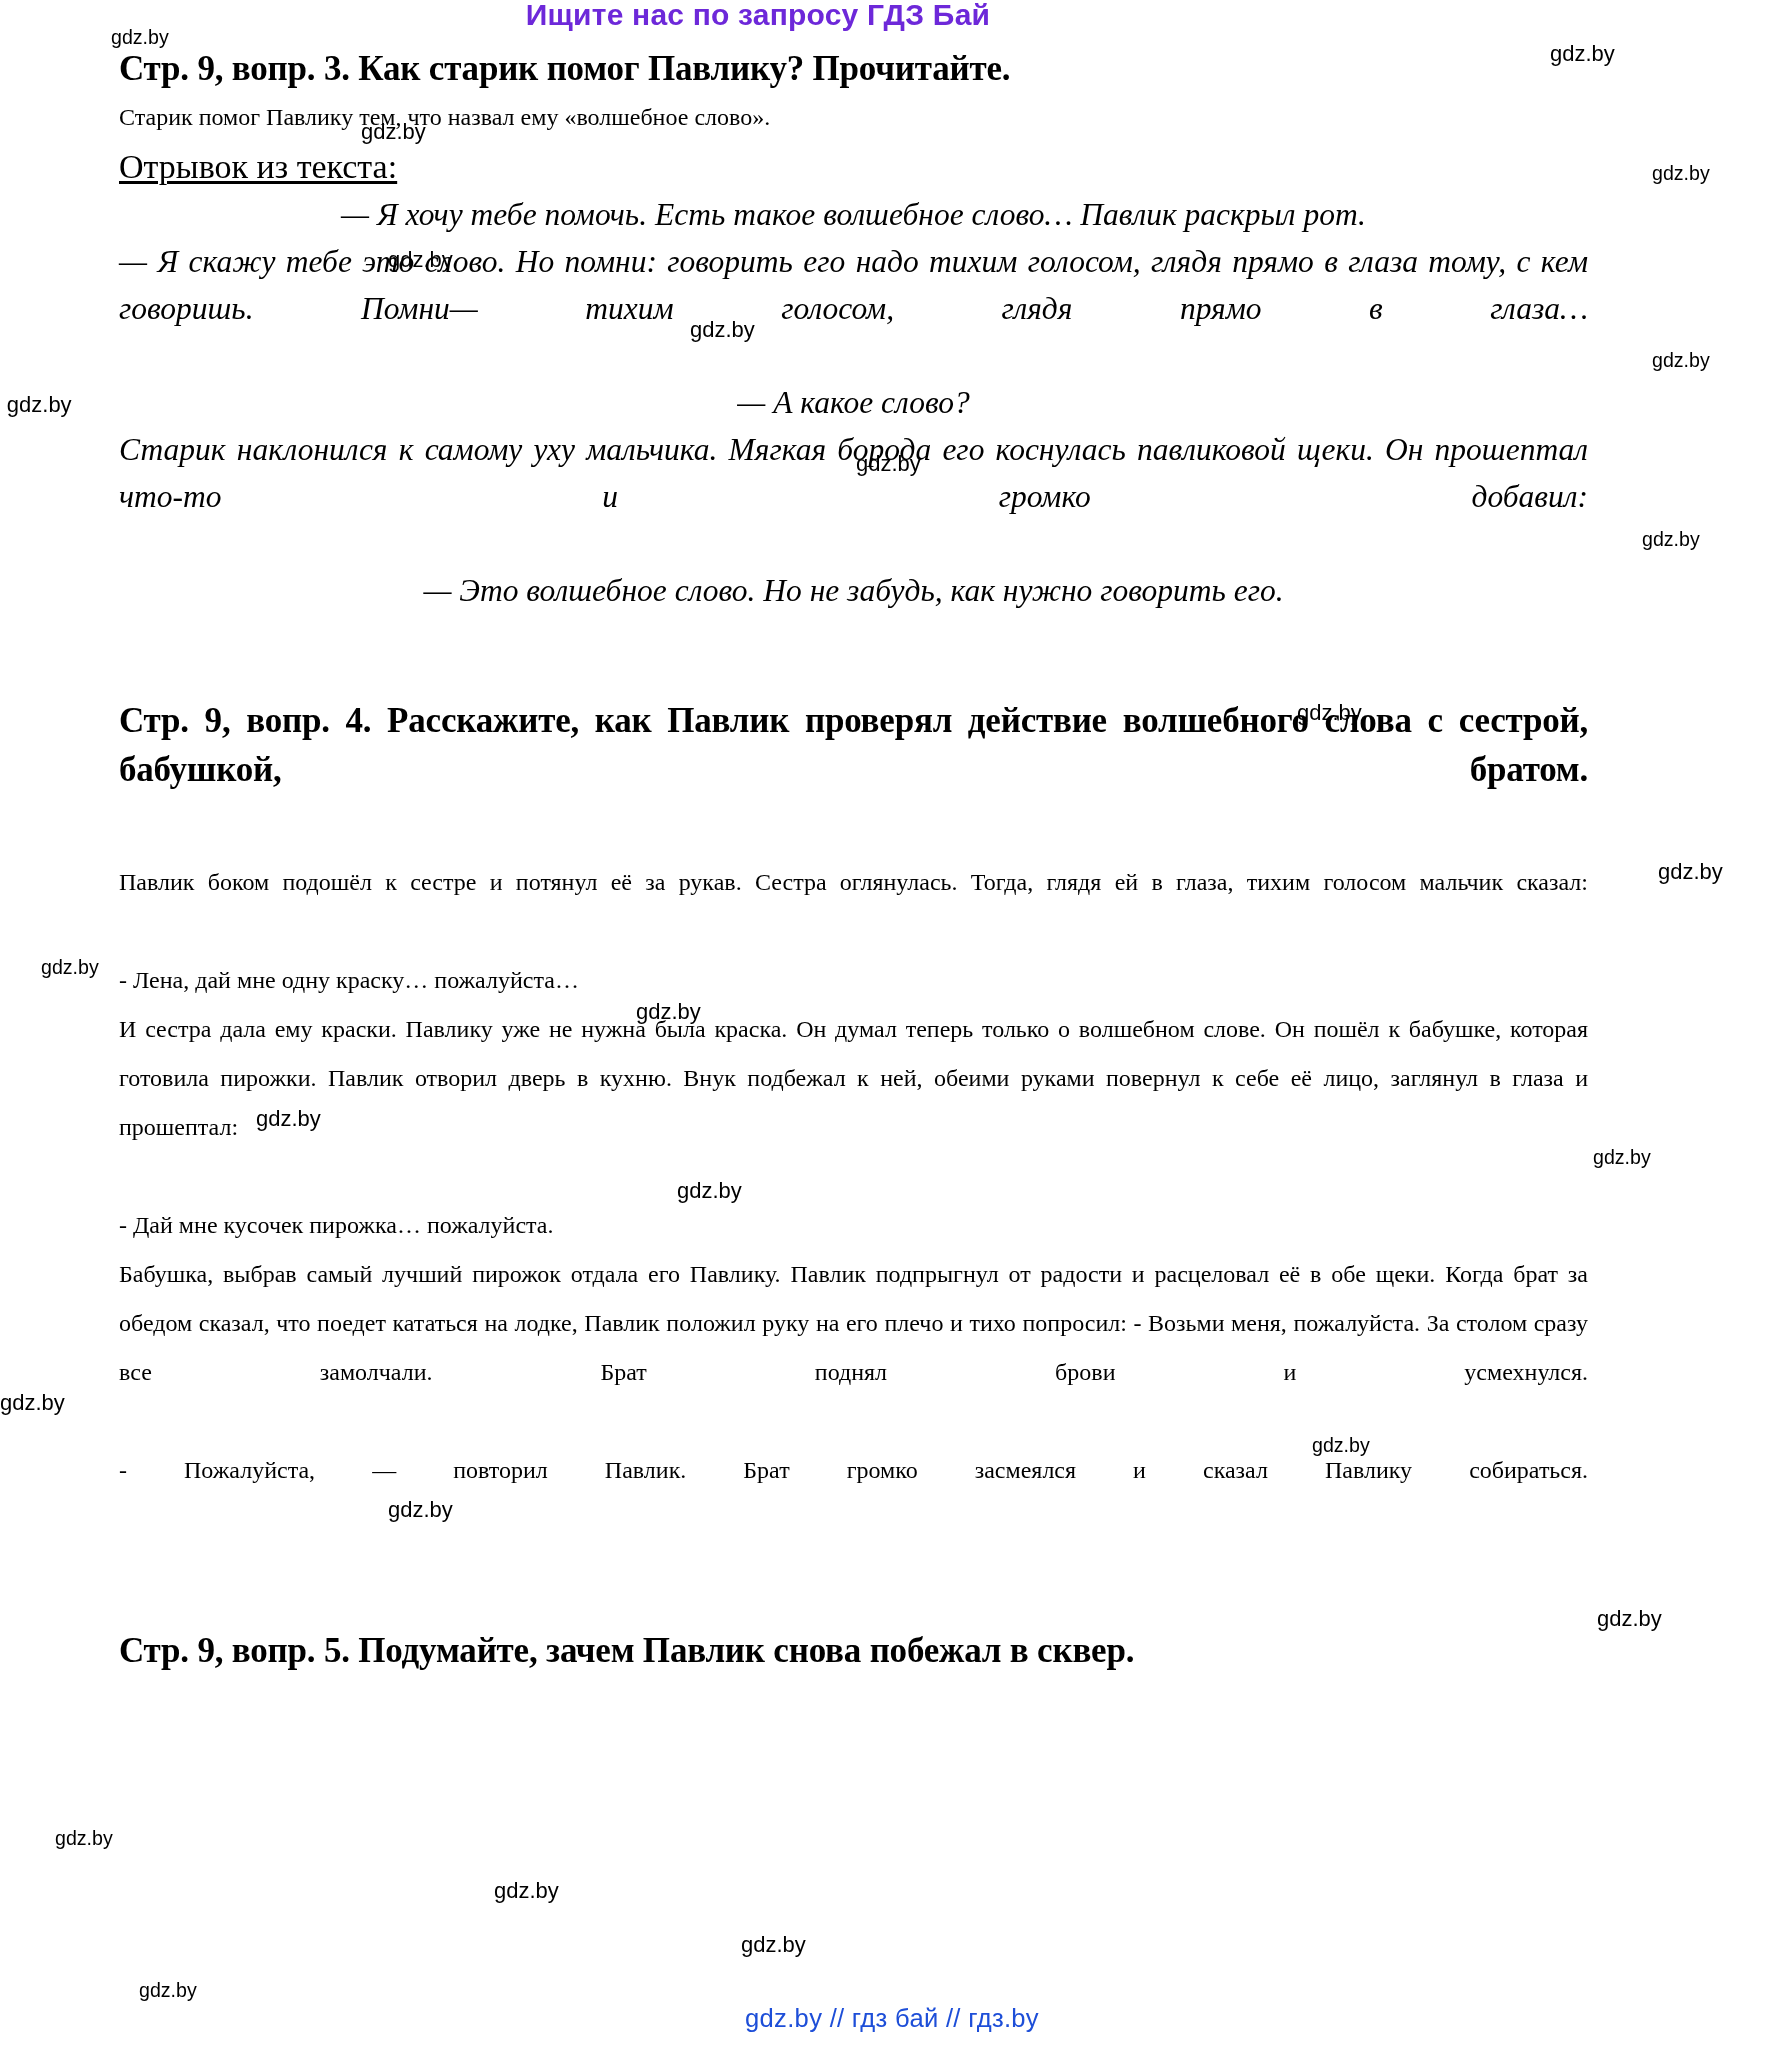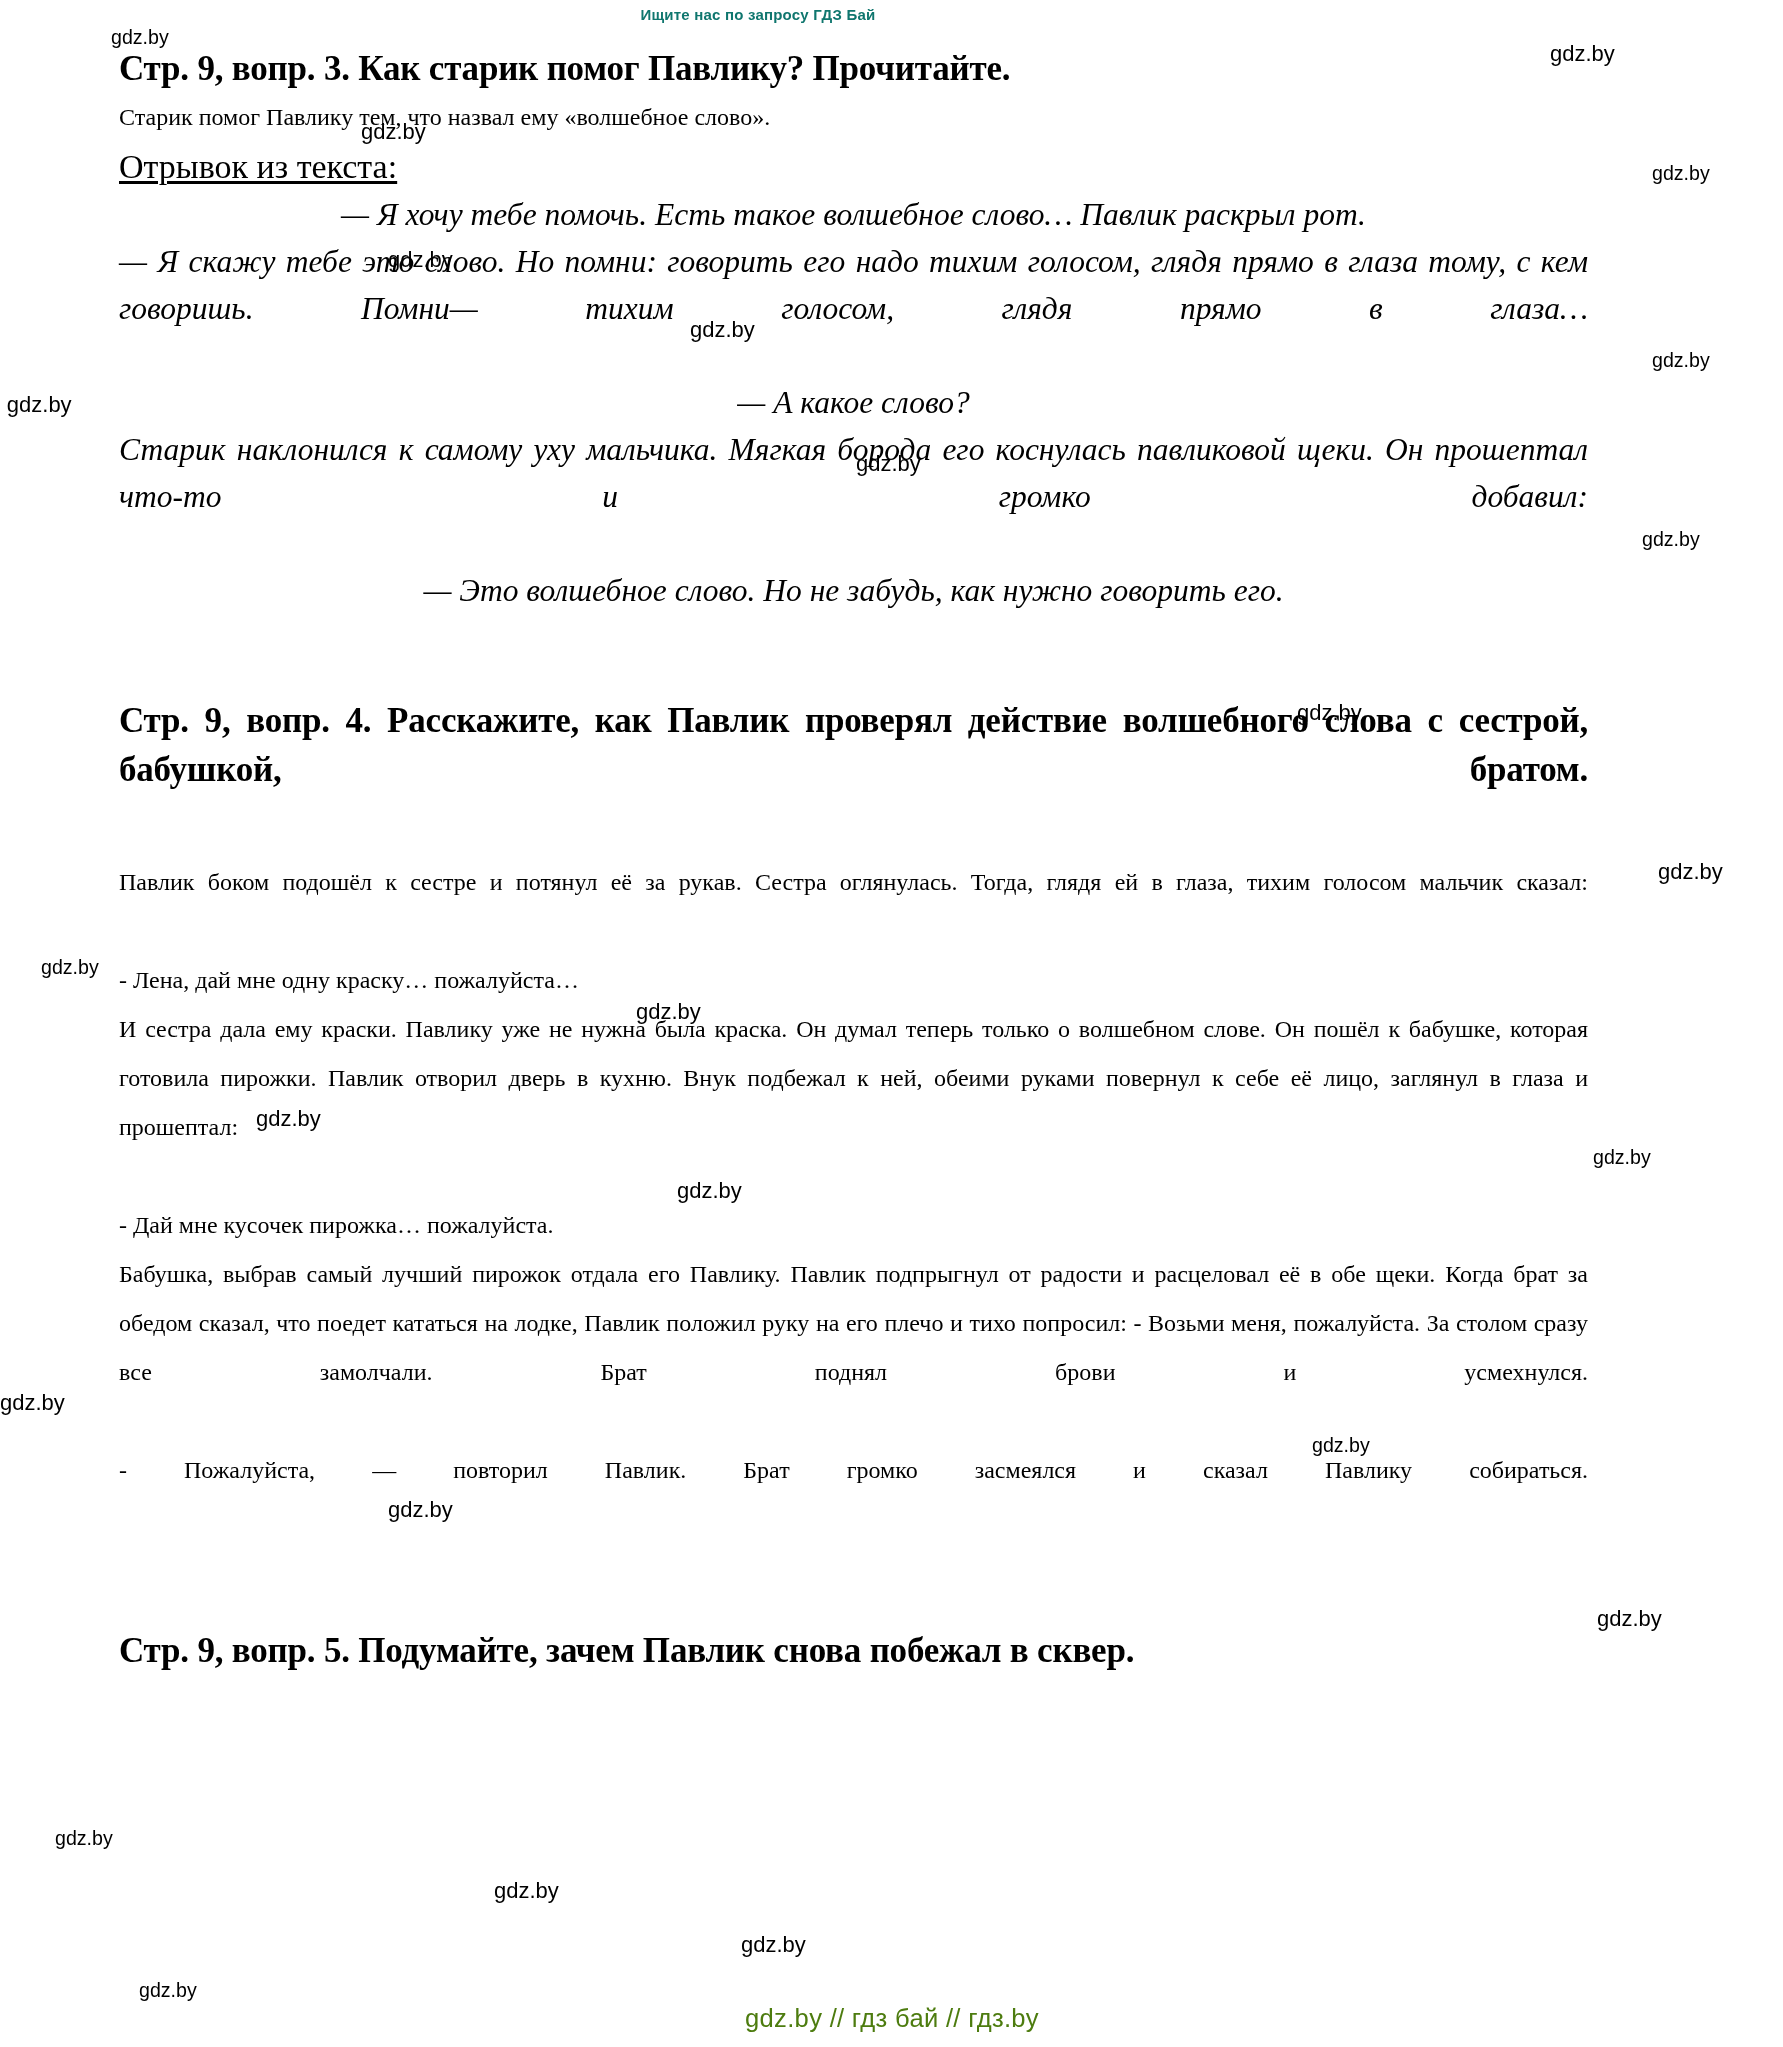--- a/index.html
+++ b/index.html
@@ -17,23 +17,23 @@
   }
 
   
   .promo-bar {
     position: absolute;
     top: 0;
     left: 0;
     width: 1516px;
     text-align: center;
     font-family: "Liberation Sans", "DejaVu Sans", sans-serif;
-    font-size: 15px;
+    font-size: 30px;
     font-weight: 700;
-    color: #0f766e;
+    color: #6d28d9;
     letter-spacing: 0.2px;
     line-height: 29px;
     z-index: 5;
   }
 
   
   .page {
     position: absolute;
     top: 0;
     left: 0;
@@ -119,21 +119,21 @@
 
   
   .footer {
     position: absolute;
     left: 0;
     bottom: 15.3px;
     width: 1784px;
     text-align: center;
     font-family: "Liberation Sans", "DejaVu Sans", sans-serif;
     font-size: 25.6px;
-    color: #4d7c0f;
+    color: #1d4ed8;
     letter-spacing: 0.3px;
     z-index: 5;
   }
 </style>
 </head>
 <body>
 
 <div class="promo-bar">Ищите нас по запросу ГДЗ Бай</div>
 
 <div class="page">

